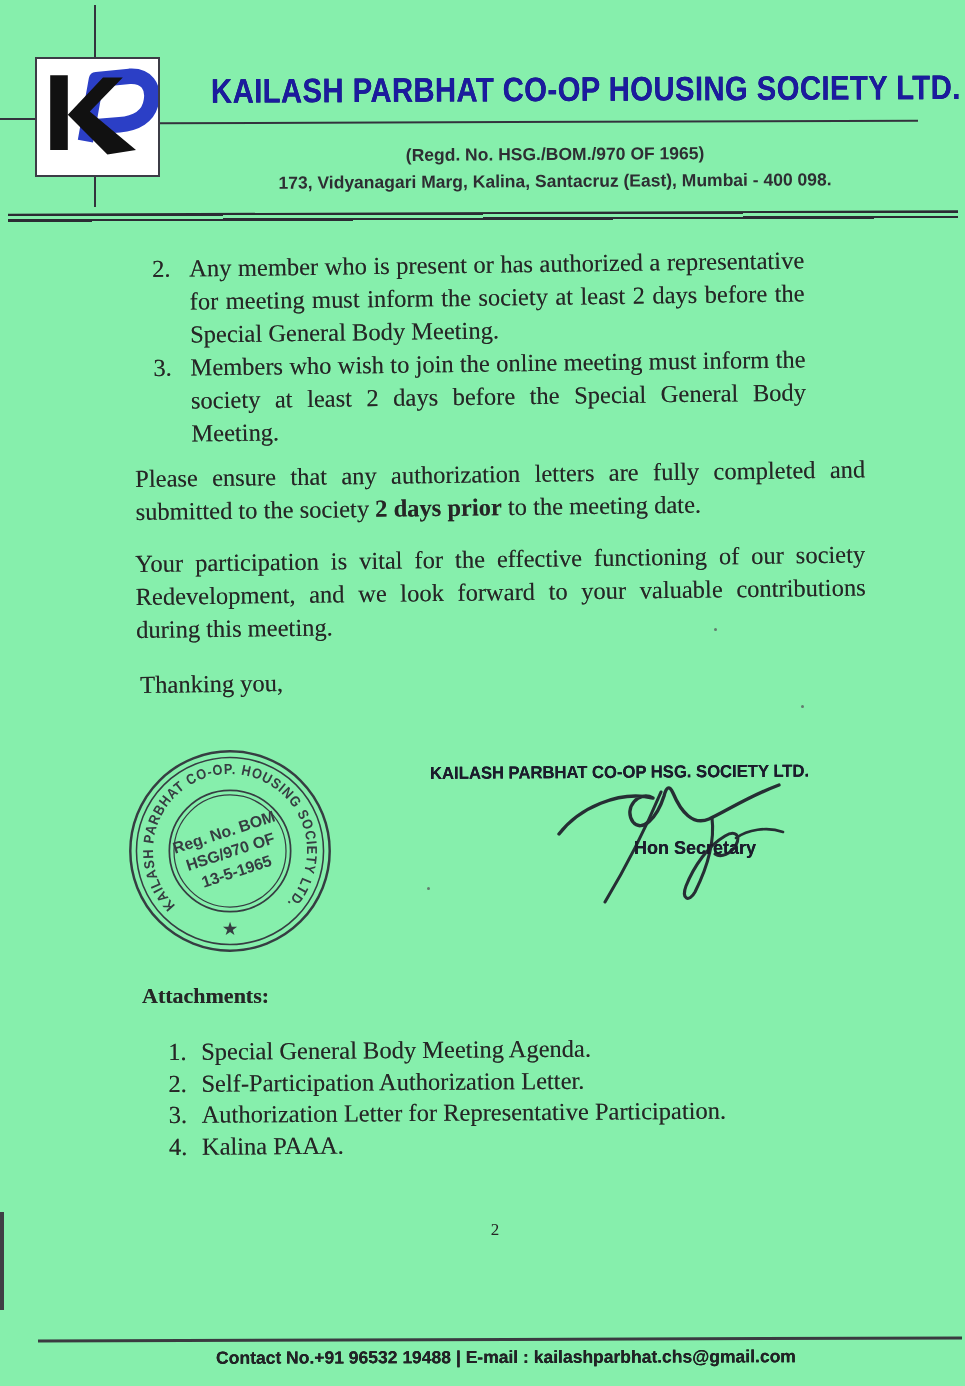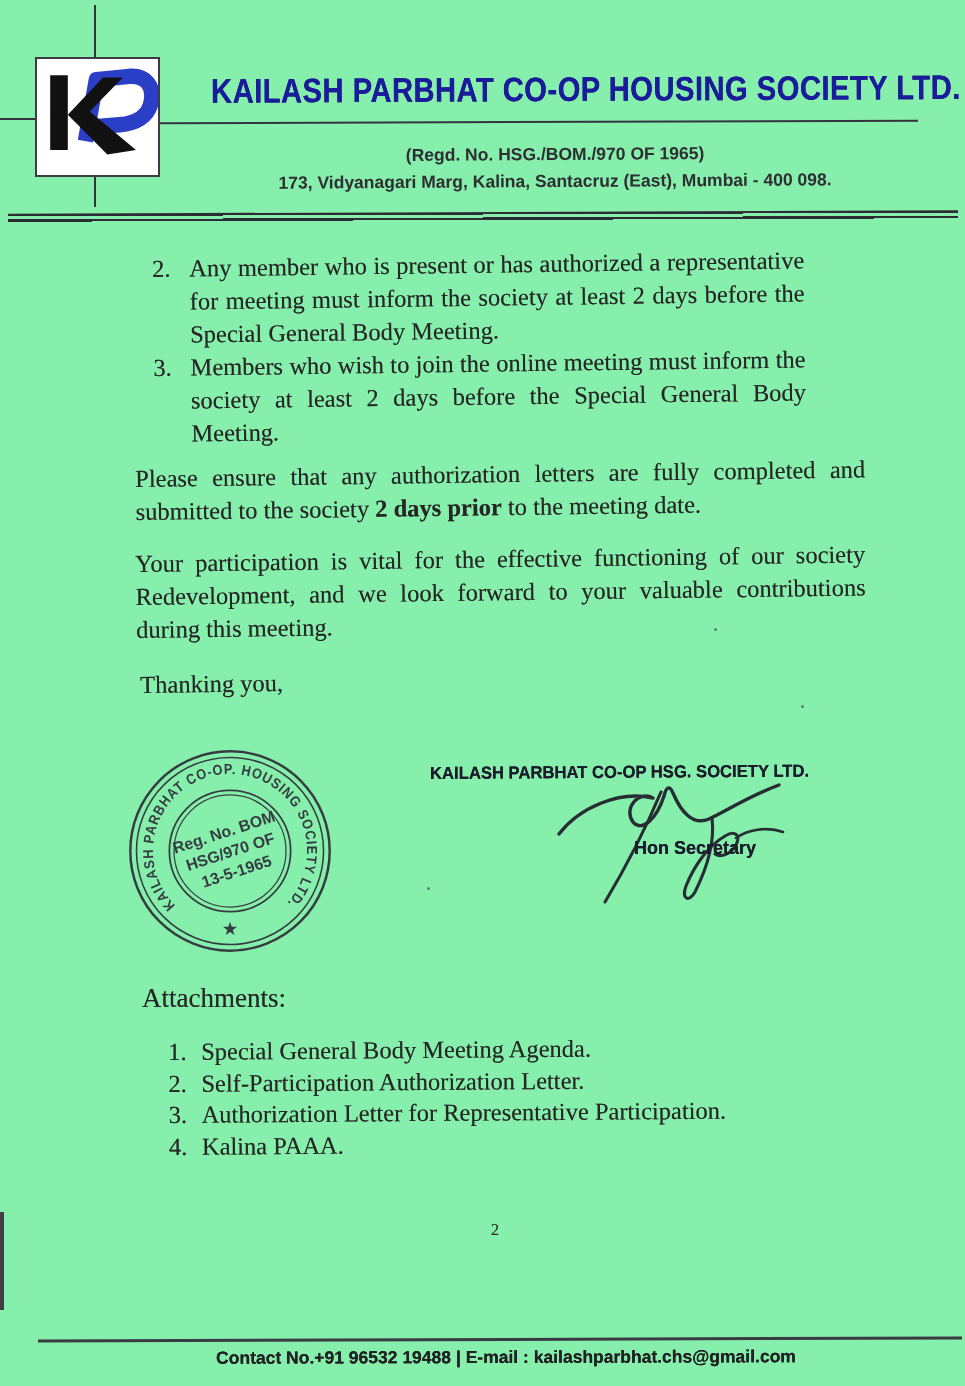--- a/index.html
+++ b/index.html
@@ -50,21 +50,21 @@
     transform:scaleX(.95) rotate(-.35deg);transform-origin:left top;
     text-shadow:0 0 .6px #11112a;
   }
   .sig-designation{
     left:634px;top:838px;font-family:"Liberation Sans", sans-serif;
     font-weight:700;font-size:18px;color:#1c1c2b;white-space:nowrap;
     text-shadow:0 0 .6px #11112a;
   }
   .sig-scribble{left:545px;top:768px;pointer-events:none;}
   
-  .attach-heading{left:142px;top:983px;font-size:27px;text-shadow:0 0 .5px rgba(35,35,35,.55);}
+  .attach-heading{left:142px;top:983px;font-size:22px;text-shadow:0 0 .5px rgba(35,35,35,.55);font-weight:bold;}
   .attach-list{left:168px;top:1036px;font-size:24.5px;line-height:31.5px;
     transform:rotate(-.45deg);transform-origin:left top;
     text-shadow:0 0 .5px rgba(35,35,35,.55);}
   .attach-list .li{display:flex;}
   .attach-list .num{width:33px;flex:0 0 33px;}
   
   .page-number{left:460px;top:1220px;width:70px;text-align:center;font-size:17px;}
   .footer-rule{left:38px;top:1338px;width:924px;height:2.5px;background:#3a3a40;transform:rotate(-.2deg);}
   .footer-contact{
     left:46px;top:1347px;width:920px;text-align:center;

